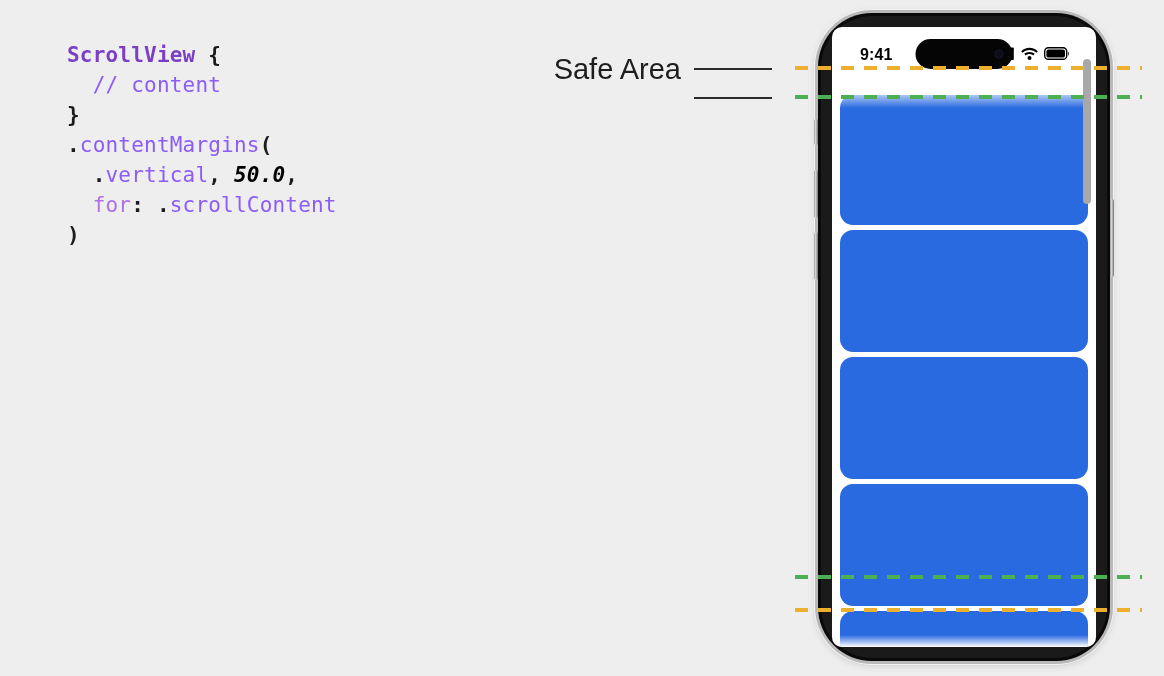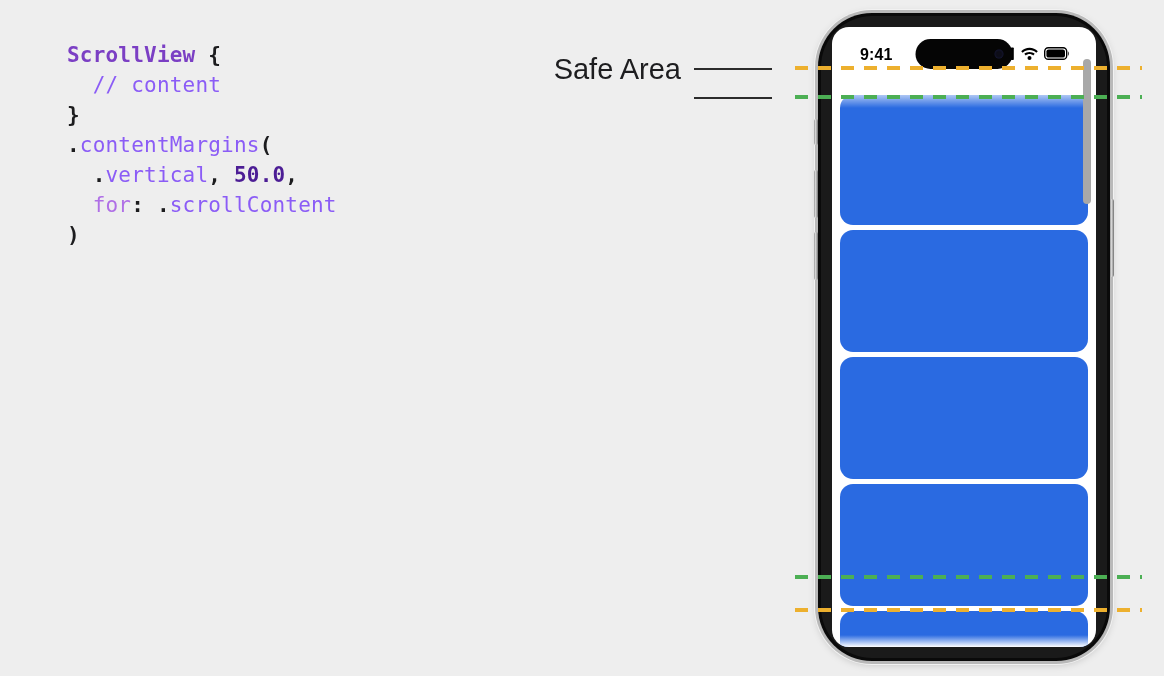--- a/index.html
+++ b/index.html
@@ -28,21 +28,21 @@
     letter-spacing: 0.2px;
     white-space: pre;
     color: #1c1c1e;
     margin-left: 34px;
   }
   .code-line { display: block; height: 30px; }
   .tok-type    { color: #7b3fc4; font-weight: 700; }
   .tok-plain   { color: #1c1c1e; font-weight: 700; }
   .tok-comment { color: #8b5cf6; }
   .tok-method  { color: #8b5cf6; }
-  .tok-num     { color: #4c1d95; font-weight: 700; }
+  .tok-num     { color: #000000; font-weight: 700; font-style: italic; }
   .tok-kw      { color: #b070e6; }
   .tok-punct   { color: #1c1c1e; font-weight: 700; }
 
   
   .legend-row {
     position: absolute;
     display: flex;
     align-items: center;
     justify-content: flex-end;
     height: 26px;
@@ -105,21 +105,21 @@
     inset: 3px;
     border-radius: 51px;
     background: #1a1a1a;
   }
   #screen {
     position: absolute;
     left: 14px;
     top: 14px;
     right: 14px;
     bottom: 14px;
-    border-radius: 17px;
+    border-radius: 10px;
     background: #ffffff;
     overflow: hidden;
   }
 
   
   .side-btn {
     position: absolute;
     background: linear-gradient(to right, #9a9a9a, #d8d8d8 40%, #6f6f6f);
     border-radius: 2px;
   }

